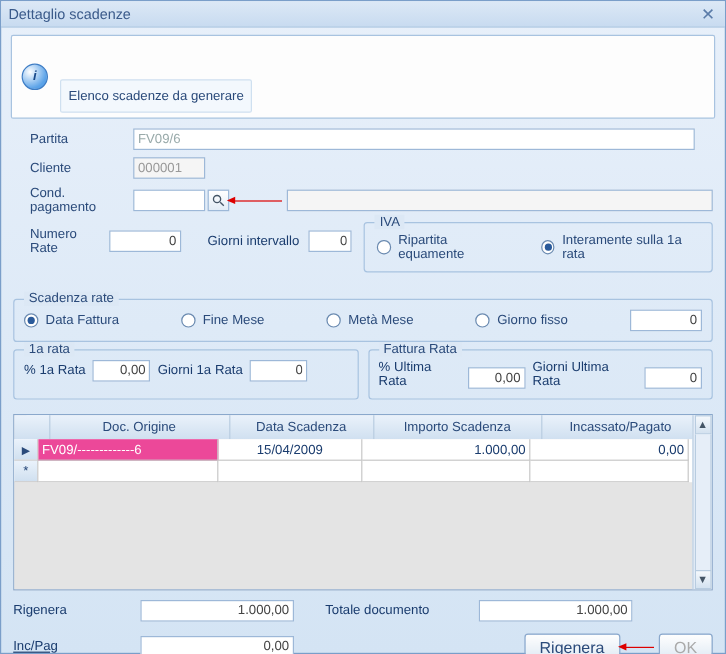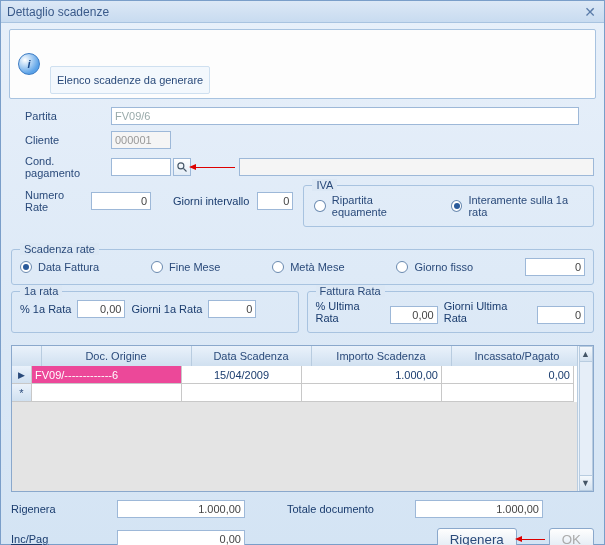--- a/index.html
+++ b/index.html
@@ -286,21 +286,21 @@
       <div class="scrollbar">
         <div class="sbtn">▲</div>
         <div class="sbtn mid"></div>
         <div class="sbtn">▼</div>
       </div>
     </div>
 
     <div class="totals">
       <div style="width:88px;">Rigenera</div>
       <input class="input r" style="width: 128px;" value="1.000,00">
-      <div style="width:110px;margin-left:24px;">Totale documento</div>
+      <div style="width:110px;margin-left:8px;">Totale documento</div>
       <input class="input r" style="width: 128px;" value="1.000,00">
     </div>
 
     <div style="display:flex;align-items:center;margin-top:10px;">
       <div style="width:88px;text-decoration:underline;">Inc/Pag</div>
       <input class="input r" style="width: 128px; margin-left: 18px;" value="0,00">
       <div style="flex:1;"></div>
       <div class="btnbar" style="margin-top:0;">
         <button class="btn">
             <span>Rigenera</span>

